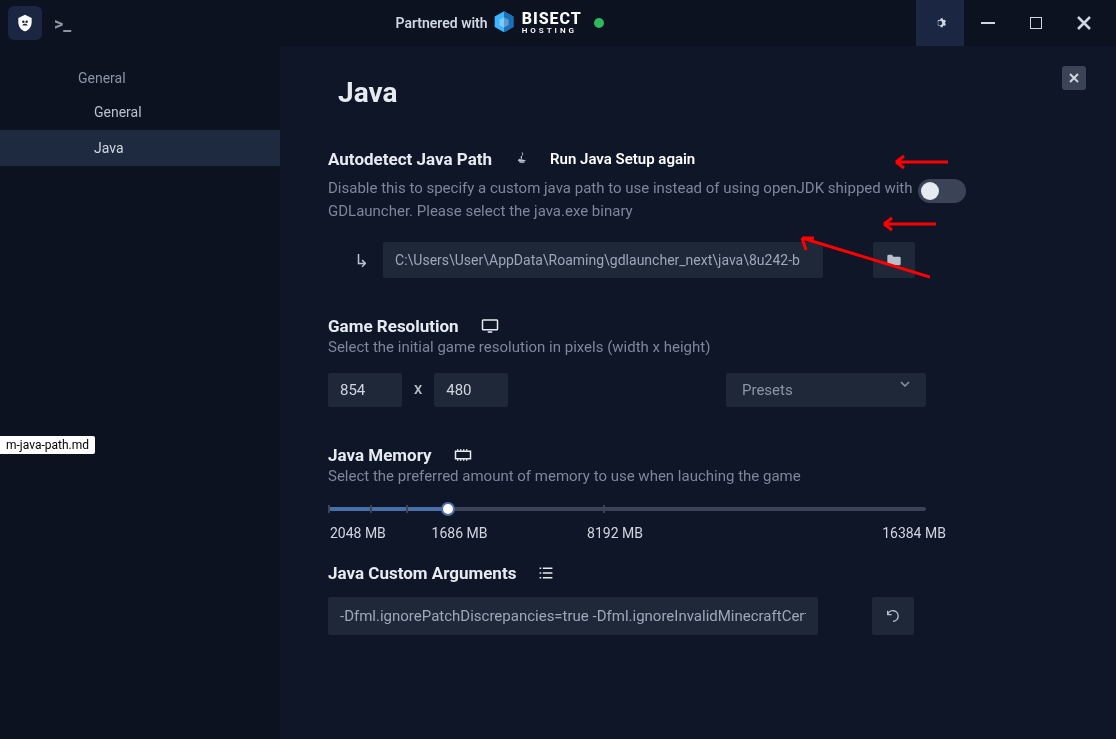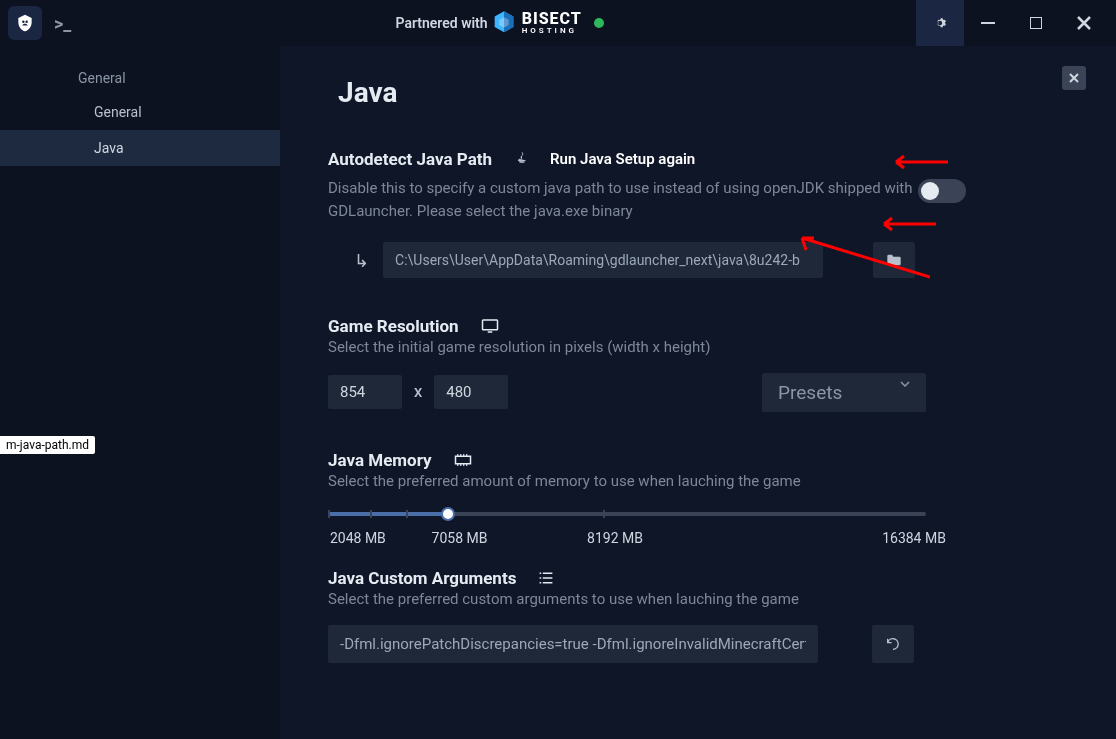--- a/index.html
+++ b/index.html
@@ -34,21 +34,21 @@
 .desc-toggle-row { display: flex; align-items: flex-start; }
 .toggle { width: 48px; height: 24px; background: #3a4456; border-radius: 12px; position: relative; cursor: pointer; flex-shrink: 0; margin-top: 2px; }
 .toggle-knob { width: 18px; height: 18px; background: #e6ebf2; border-radius: 50%; position: absolute; top: 3px; left: 3px; }
 .path-row { display: flex; align-items: center; gap: 14px; margin-top: 20px; }
 .arrow-icon { color: #b8c0cc; font-size: 18px; margin-left: 26px; }
 .text-input { background: #1e2838; border: none; color: #9ca7b8; font-size: 14px; padding: 10px 12px; border-radius: 2px; width: 440px; }
 .folder-btn { width: 42px; height: 36px; background: #1e2838; border-radius: 2px; display: flex; align-items: center; justify-content: center; cursor: pointer; margin-left: 36px; }
 .res-row { display: flex; align-items: center; gap: 12px; margin-top: 14px; }
 .num-input { background: #1e2838; border: none; color: #d0d6e0; font-size: 15px; padding: 8px 12px; border-radius: 2px; width: 74px; }
 .x-sep { font-size: 13px; color: #b8c0cc; font-weight: 600; }
-.presets-select { background: #1e2838; border: none; color: #8a95a5; font-size: 19px; padding: 8px 16px; border-radius: 2px; width: 164px; margin-left: auto; margin-right: 0; display: flex; align-items: flex-start; justify-content: space-between; cursor: pointer; }
+.presets-select { background: #1e2838; border: none; color: #8a95a5; font-size: 15px; padding: 8px 16px; border-radius: 2px; width: 200px; margin-left: auto; margin-right: 0; display: flex; align-items: flex-start; justify-content: space-between; cursor: pointer; }
 .slider-wrap { margin-top: 20px; position: relative; width: 598px; }
 .slider-track { height: 4px; background: #3a4456; border-radius: 2px; position: relative; }
 .slider-fill { position: absolute; height: 4px; background: #4a6fa8; border-radius: 2px; left: 0; width: 20%; }
 .slider-tick { position: absolute; width: 2px; height: 8px; background: #3a4456; top: -2px; }
 .slider-handle { position: absolute; width: 14px; height: 14px; background: #fff; border: 2px solid #4a6fa8; border-radius: 50%; top: -5px; transform: translateX(-50%); cursor: pointer; }
 .slider-labels { display: flex; margin-top: 14px; color: #d0d6e0; font-size: 14px; position: relative; width: 598px; }
 .slabel { position: absolute; transform: translateX(-50%); text-align: center; white-space: nowrap; }
 .args-row { display: flex; align-items: center; gap: 16px; margin-top: 14px; }
 .args-input { background: #1e2838; border: none; color: #9ca7b8; font-size: 15px; padding: 10px 12px; border-radius: 2px; width: 490px; }
 .reset-btn { width: 42px; height: 38px; background: #1e2838; border-radius: 2px; display: flex; align-items: center; justify-content: center; cursor: pointer; margin-left: 38px; }
@@ -182,35 +182,34 @@
         <div class="slider-track">
           <div class="slider-fill" style="width:20%"></div>
           <div class="slider-tick" style="left:0%"></div>
           <div class="slider-tick" style="left:7%"></div>
           <div class="slider-tick" style="left:13%"></div>
           <div class="slider-tick" style="left:46%"></div>
           <div class="slider-handle" style="left:20%"></div>
         </div>
         <div class="slider-labels">
           <span class="slabel" style="left:5%">2048 MB</span>
-          <span class="slabel" style="left:22%">7058 MB</span>
+          <span class="slabel" style="left:22%">1686 MB</span>
           <span class="slabel" style="left:48%">8192 MB</span>
           <span class="slabel" style="left:98%">16384 MB</span>
         </div>
       </div>
     </div>
 
     <div class="section" style="margin-top:32px">
       <div class="sec-title">
         <span>Java Custom Arguments</span>
         <svg width="16" height="14" viewBox="0 0 20 16">
             <path d="M2 2h2M6 2h12M2 8h2M6 8h12M2 14h2M6 14h12" stroke="#e6ebf2" stroke-width="2"></path>
           </svg>
       </div>
-      <div class="sec-desc">Select the preferred custom arguments to use when lauching the game</div>
       <div class="args-row">
         <input class="args-input" value="-Dfml.ignorePatchDiscrepancies=true -Dfml.ignoreInvalidMinecraftCerti" style="">
         <div class="reset-btn">
           <svg width="16" height="16" viewBox="0 0 24 24">
               <path d="M4 10a8 8 0 118 10" fill="none" stroke="#b8c0cc" stroke-width="2"></path>
               <path d="M4 4v6h6" fill="none" stroke="#b8c0cc" stroke-width="2"></path>
             </svg>
         </div>
       </div>
     </div>

